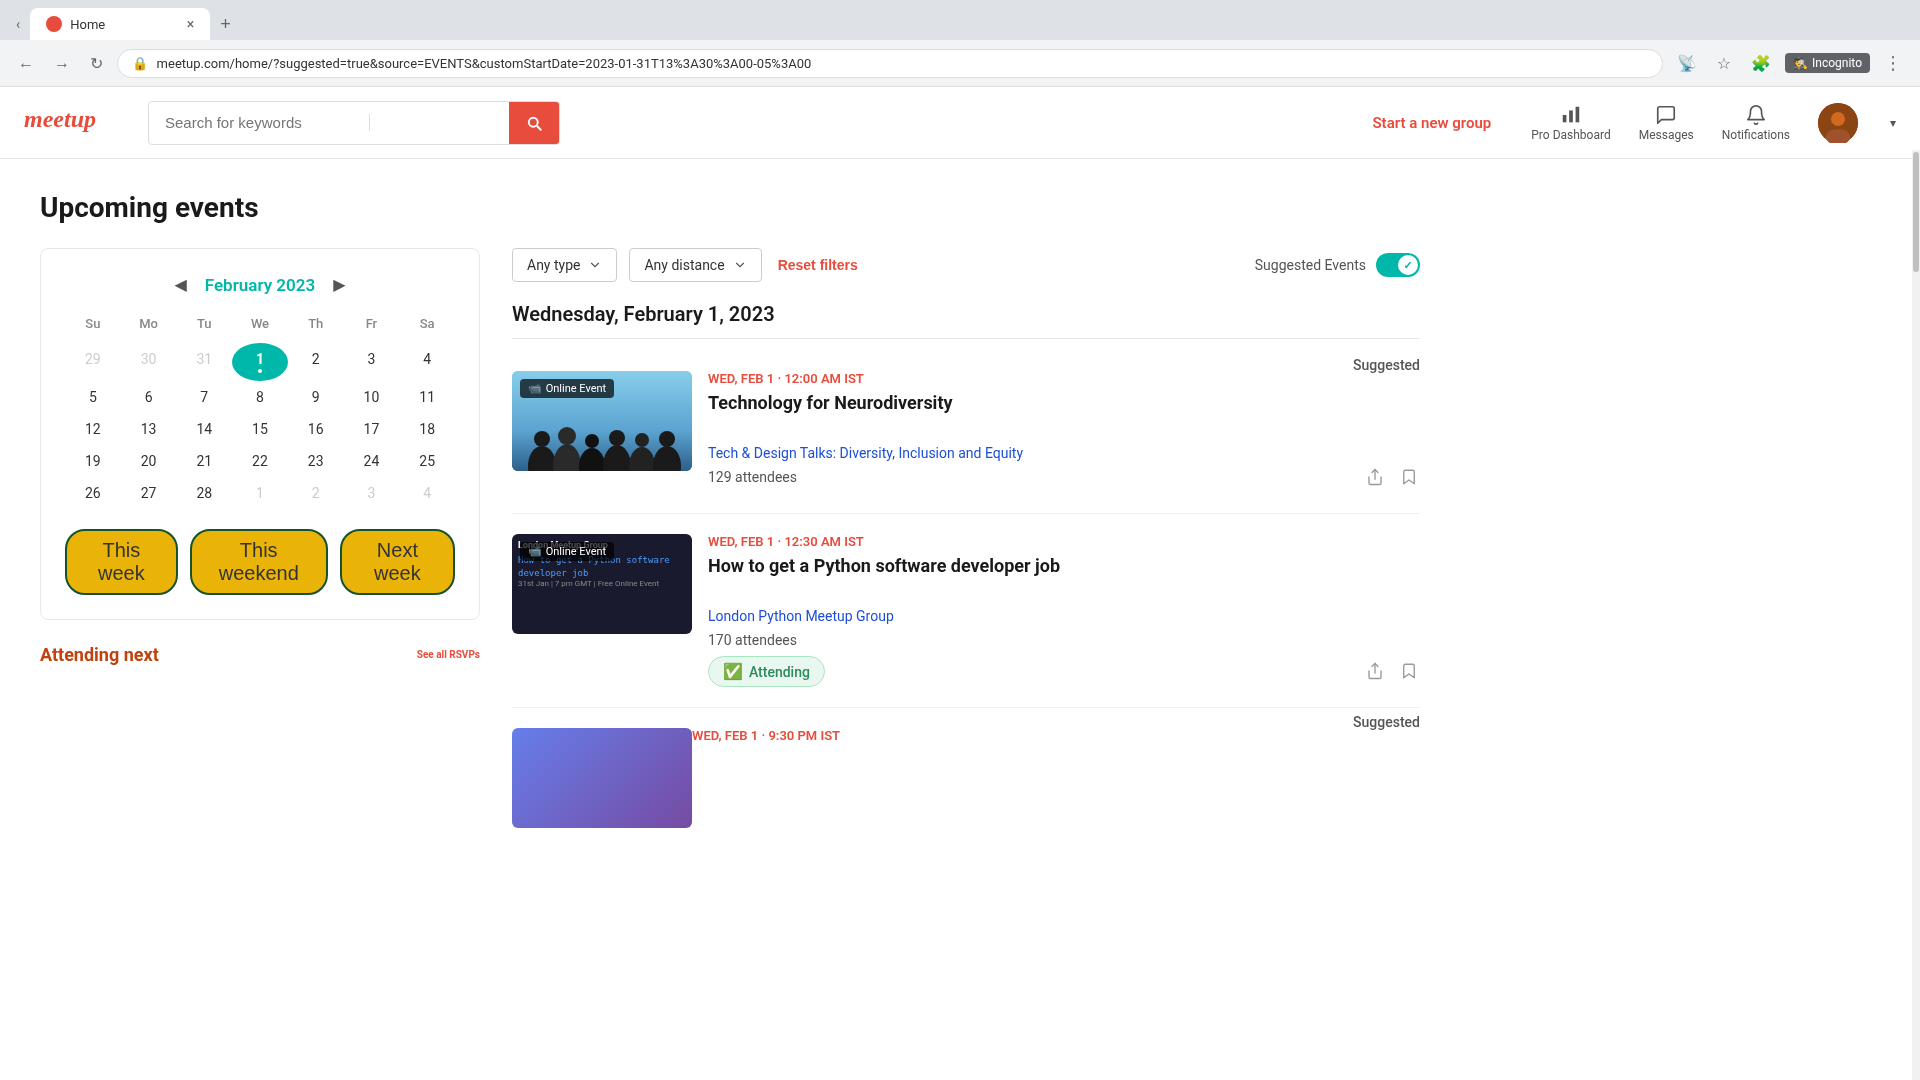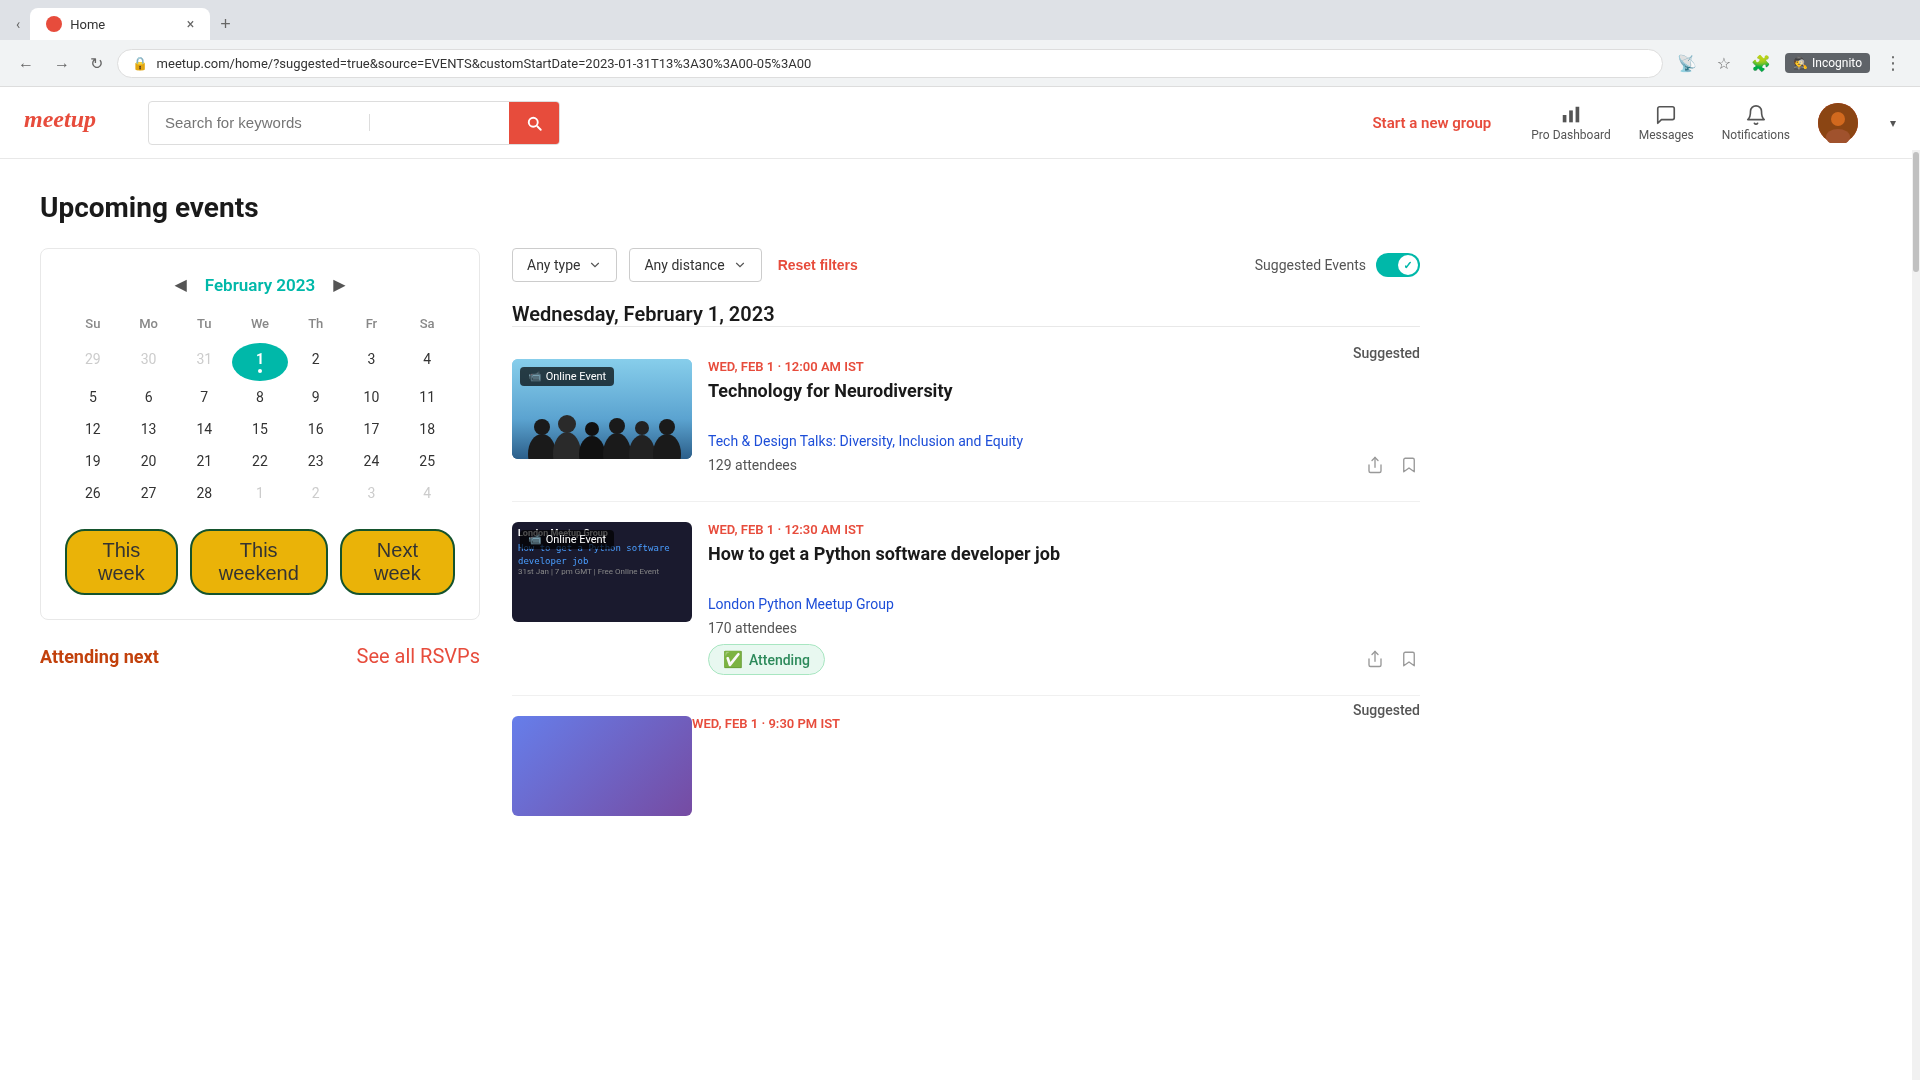--- a/index.html
+++ b/index.html
@@ -64,34 +64,34 @@
     .cal-day.selected { background: #00b8a9; color: #fff; border-radius: 50%; font-weight: 700; }
     .cal-day.has-dot::after { content: ''; display: block; width: 4px; height: 4px; background: #00b8a9; border-radius: 50%; margin: 2px auto 0; }
     .cal-day.selected.has-dot::after { background: #fff; }
 
     .week-filters { display: flex; gap: 12px; margin-top: 20px; }
     .week-btn { border: 2px solid #14532d; background: #eab308; border-radius: 20px; padding: 8px 20px; font-size: 20px; cursor: pointer; color: #333; }
 
     .attending-next { margin-top: 24px; }
     .attending-header { display: flex; align-items: center; justify-content: space-between; margin-bottom: 8px; }
     .attending-title { font-size: 18px; font-weight: 700; color: #c2410c; }
-    .see-all-link { color: #e74c3c; font-size: 20px; font-weight: 400; text-decoration: none; cursor: pointer; }
+    .see-all-link { color: #e74c3c; font-size: 10px; font-weight: 700; text-decoration: none; cursor: pointer; }
 
     
     .filters-row { display: flex; align-items: center; gap: 12px; margin-bottom: 20px; }
     .filter-dropdown { border: 1px solid #ccc; border-radius: 4px; background: #fff; padding: 8px 14px; font-size: 14px; cursor: pointer; display: flex; align-items: center; gap: 8px; color: #333; }
     .filter-dropdown svg { width: 14px; height: 14px; fill: #555; }
     .reset-filters { color: #e74c3c; font-size: 14px; font-weight: 600; cursor: pointer; background: none; border: none; margin-left: 4px; }
     .suggested-toggle { margin-left: auto; display: flex; align-items: center; gap: 10px; font-size: 14px; color: #555; }
     .toggle-switch { width: 44px; height: 24px; background: #00b8a9; border-radius: 12px; display: flex; align-items: center; padding: 2px; cursor: pointer; position: relative; }
     .toggle-knob { width: 20px; height: 20px; background: #fff; border-radius: 50%; margin-left: auto; display: flex; align-items: center; justify-content: center; }
     .toggle-check { color: #00b8a9; font-size: 11px; font-weight: bold; }
 
     
-    .event-date-heading { font-size: 20px; font-weight: 600; color: #1a1a1a; margin-bottom: 12px; padding-bottom: 0; border-bottom: 1px solid #e8e8e8; }
+    .event-date-heading { font-size: 20px; font-weight: 600; color: #1a1a1a; margin-bottom: 12px; padding-bottom: 12px; border-bottom: 1px solid #e8e8e8; }
 
     
     .event-card { display: flex; gap: 16px; padding: 20px 0; border-bottom: 1px solid #f0f0f0; position: relative; }
     .event-thumb { width: 180px; height: 100px; border-radius: 6px; overflow: hidden; flex-shrink: 0; position: relative; background: #ddd; }
     .online-badge { position: absolute; top: 8px; left: 8px; background: rgba(0,0,0,0.7); color: #fff; border-radius: 4px; padding: 3px 8px; font-size: 11px; display: flex; align-items: center; gap: 4px; }
     .camera-icon { font-size: 11px; }
     .event-info { flex: 1; }
     .event-datetime { font-size: 13px; color: #e74c3c; font-weight: 600; margin-bottom: 6px; }
     .event-title { font-size: 18px; font-weight: 700; color: #1a1a1a; margin-bottom: 6px; }
     .event-group { font-size: 14px; color: #1d4ed8; margin-bottom: 8px; margin-top: 32px; }

